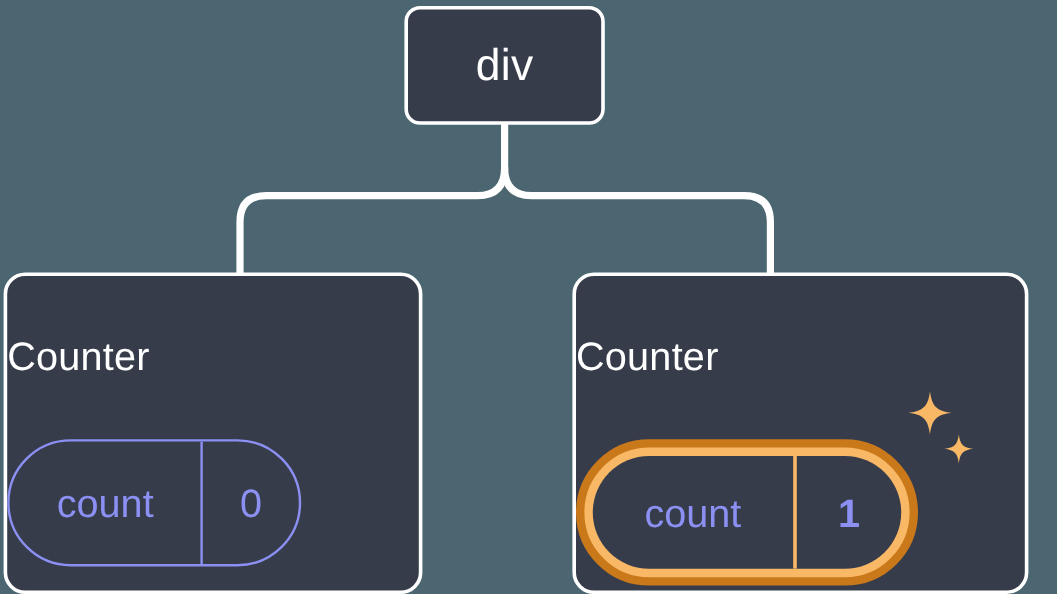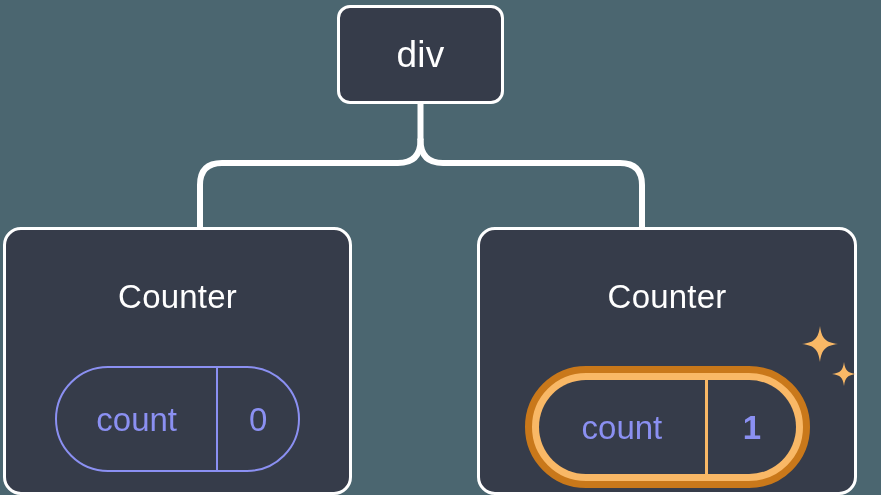--- a/index.html
+++ b/index.html
@@ -51,21 +51,21 @@
     line-height: 1;
     letter-spacing: 0.2px;
   }
 
   .node-child {
     top: 227px;
     height: 268px;
     border-radius: 18px;
     display: flex;
     flex-direction: column;
-    align-items: center;
+    align-items: flex-start;
   }
   .node-child.left  { left: 3px;   width: 349px; }
   .node-child.right { left: 477px; width: 380px; }
 
   .child-title {
     color: #ffffff;
     font-size: 33px;
     line-height: 1;
     margin-top: 50px;
     letter-spacing: 0.2px;

